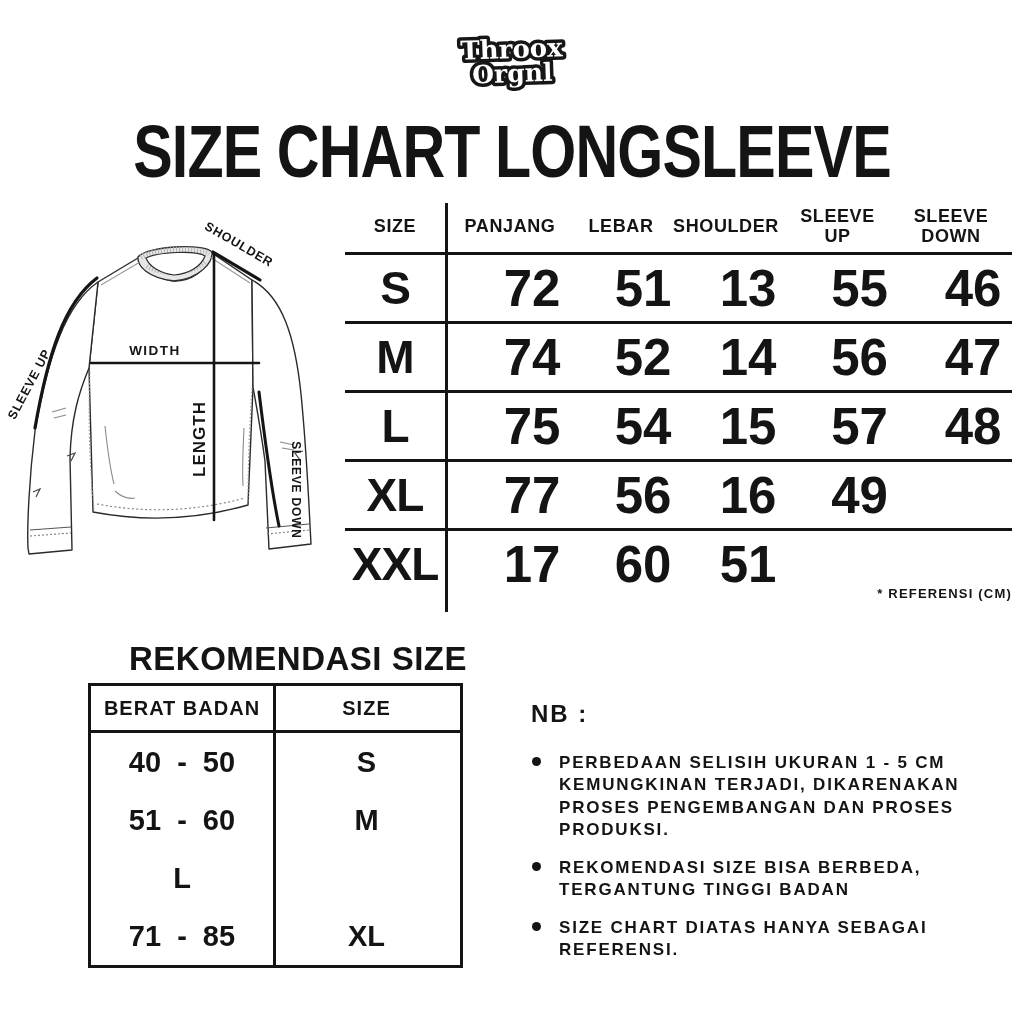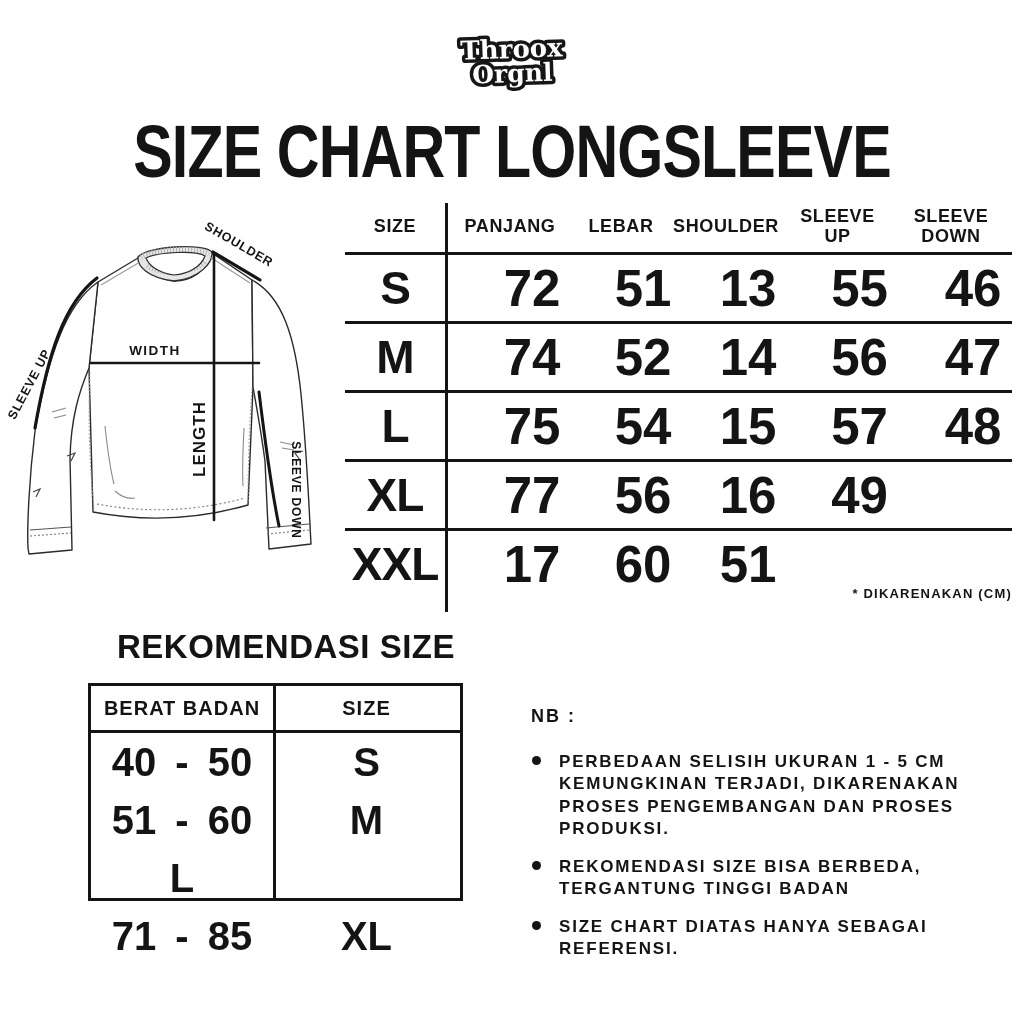--- a/index.html
+++ b/index.html
@@ -27,35 +27,35 @@
   .st-cell{display:flex;align-items:center;justify-content:center;text-align:center;}
   .st-head-cell{font-size:18px;font-weight:bold;letter-spacing:0.6px;line-height:1.12;}
   .narrow{display:inline-block;max-width:76px;}
   .st-size{font-size:46px;font-weight:bold;letter-spacing:-1px;}
   .st-num{font-size:51px;font-weight:bold;padding-left:44px;}
   .st-vline{position:absolute;left:100px;top:3px;width:3px;height:409px;background:#141414;}
   .footnote{position:absolute;left:345px;top:586px;width:667px;text-align:right;
             font-size:13px;font-weight:bold;letter-spacing:1.2px;}
 
   
-  .rec-heading{position:absolute;left:117px;top:628px;margin:0;font-size:33px;
+  .rec-heading{position:absolute;left:117px;top:628px;margin:12px;font-size:33px;
                font-weight:bold;letter-spacing:0.5px;}
-  .rec-table{position:absolute;left:88px;top:683px;width:375px;height:218px;
+  .rec-table{position:absolute;left:88px;top:683px;width:375px;height:285px;
              border:3px solid #141414;box-sizing:border-box;}
   .rt-header{display:grid;grid-template-columns:182px 1fr;height:44px;border-bottom:3px solid #141414;}
   .rt-head-cell{display:flex;align-items:center;justify-content:center;
                 font-size:20px;font-weight:bold;letter-spacing:1px;}
   .rt-row{display:grid;grid-template-columns:182px 1fr;height:58px;}
   .rt-cell{display:flex;align-items:center;justify-content:center;
-           font-size:40px;font-weight:bold;word-spacing:8px;}
+           font-size:29px;font-weight:bold;word-spacing:8px;}
   .rt-vline{position:absolute;left:182px;top:0;bottom:0;width:3px;background:#141414;}
 
   
   .nb{position:absolute;left:531px;top:700px;width:456px;}
-  .nb-heading{font-size:18px;font-weight:bold;letter-spacing:2px;margin:6px 0 24px 0;}
+  .nb-heading{font-size:24px;font-weight:bold;letter-spacing:2px;margin:0 0 24px 0;}
   .nb-item{position:relative;padding-left:28px;margin-bottom:15px;}
   .dot{position:absolute;left:1px;top:5px;width:9px;height:9px;border-radius:50%;background:#141414;}
   .nb-text{display:block;font-size:17px;font-weight:bold;letter-spacing:1.8px;line-height:1.32;}
 </style>
 </head>
 <body>
 
 <div class="canvas">
 
   <svg class="logo" viewBox="0 0 124 64">
@@ -174,21 +174,21 @@
     <div class="st-row st-data">
       <div class="st-cell st-size">XXL</div>
       <div class="st-cell st-num">17</div>
       <div class="st-cell st-num">60</div>
       <div class="st-cell st-num">51</div>
     </div>
 
     <div class="st-vline"></div>
   </div>
 
-  <div class="footnote">* DIKARENAKAN (CM)</div>
+  <div class="footnote">* REFERENSI (CM)</div>
 
   <h2 class="rec-heading">REKOMENDASI SIZE</h2>
 
   <div class="rec-table">
     <div class="rt-header">
       <div class="rt-head-cell">BERAT BADAN</div>
       <div class="rt-head-cell">SIZE</div>
     </div>
     <div class="rt-row">
       <div class="rt-cell">40 - 50</div>

